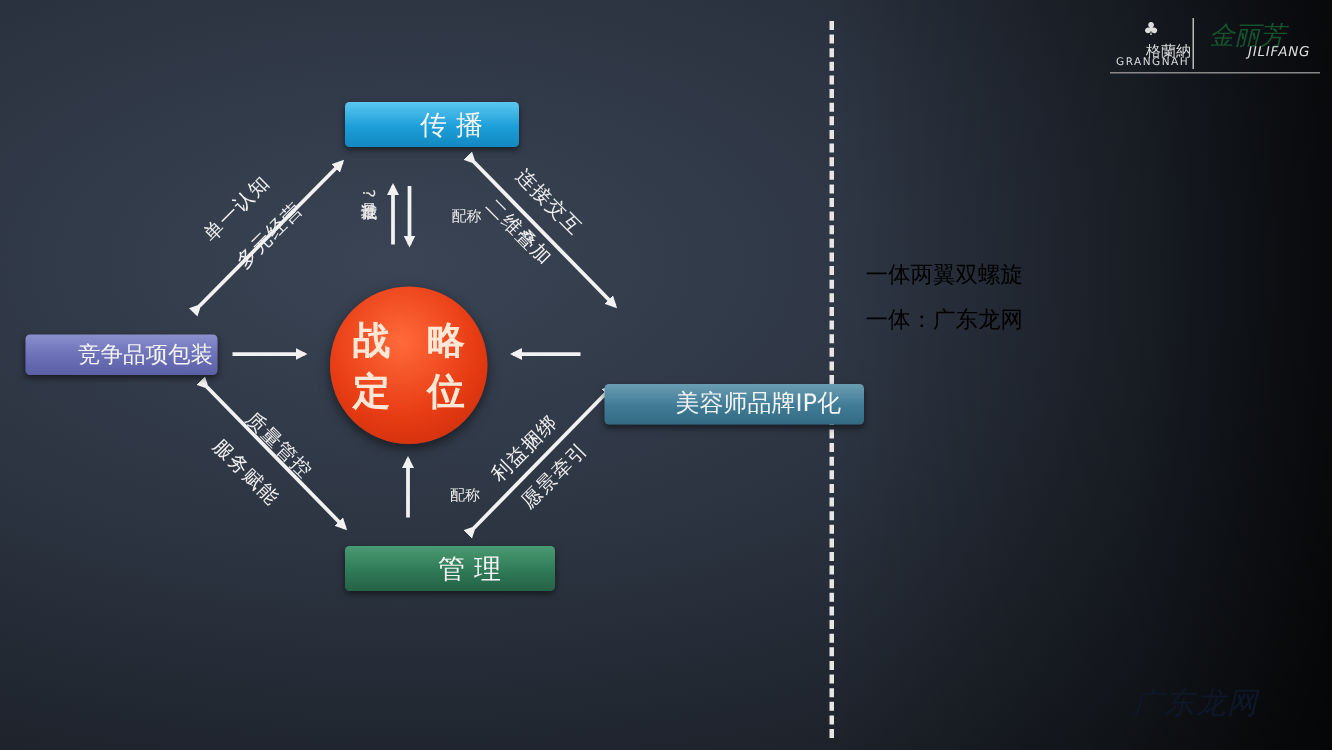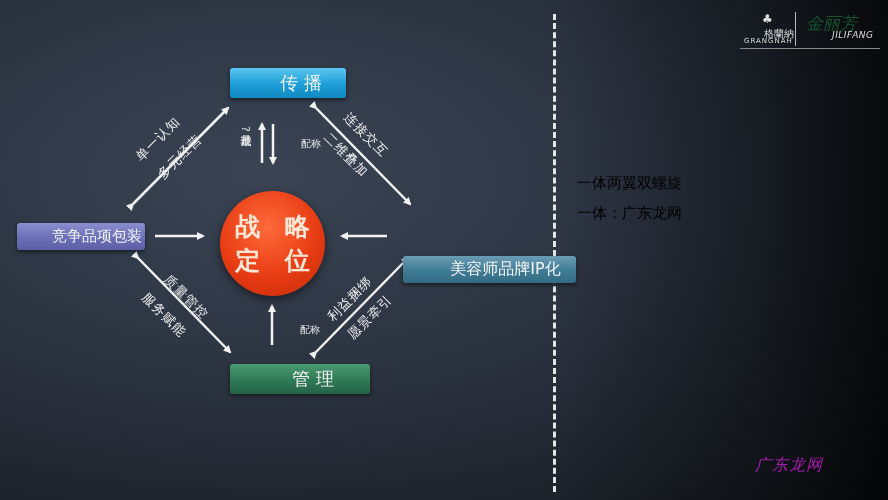--- a/index.html
+++ b/index.html
@@ -32,21 +32,21 @@
   .summary{position:absolute;left:577px;top:168px;}
   .summary div{font-size:15px;color:#000000;line-height:30px;white-space:nowrap;}
   .logo{position:absolute;left:740px;top:10px;width:140px;height:38px;}
   .logo .tree{position:absolute;left:22px;top:2px;font-size:12px;color:#ddd;}
   .logo .gname-cn{position:absolute;left:24px;top:17px;font-size:10px;color:#ddd;}
   .logo .gname{position:absolute;left:4px;top:27px;font-size:7px;color:#ddd;letter-spacing:1px;}
   .logo .sep{position:absolute;left:55px;top:2px;width:1px;height:34px;background:#bbb;}
   .logo .mark{position:absolute;left:66px;top:2px;font-size:17px;color:#14532d;font-style:italic;font-weight:normal;}
   .logo .jname{position:absolute;left:92px;top:20px;font-size:9px;color:#ddd;letter-spacing:0.5px;font-style:italic;}
   .logo .line{position:absolute;left:0;top:38px;width:140px;height:1px;background:#888;}
-  .watermark{position:absolute;left:755px;top:455px;font-size:16px;color:#a21caf;font-style:italic;letter-spacing:1px;}
+  .watermark{position:absolute;left:755px;top:455px;font-size:20px;color:#0f172a;font-style:italic;letter-spacing:1px;}
 </style>
 </head>
 <body>
 
 <div class="slide">
   <div class="right-shade"></div>
   <div class="divider"></div>
 
   <svg class="arrows" width="888" height="500">
     <defs>

